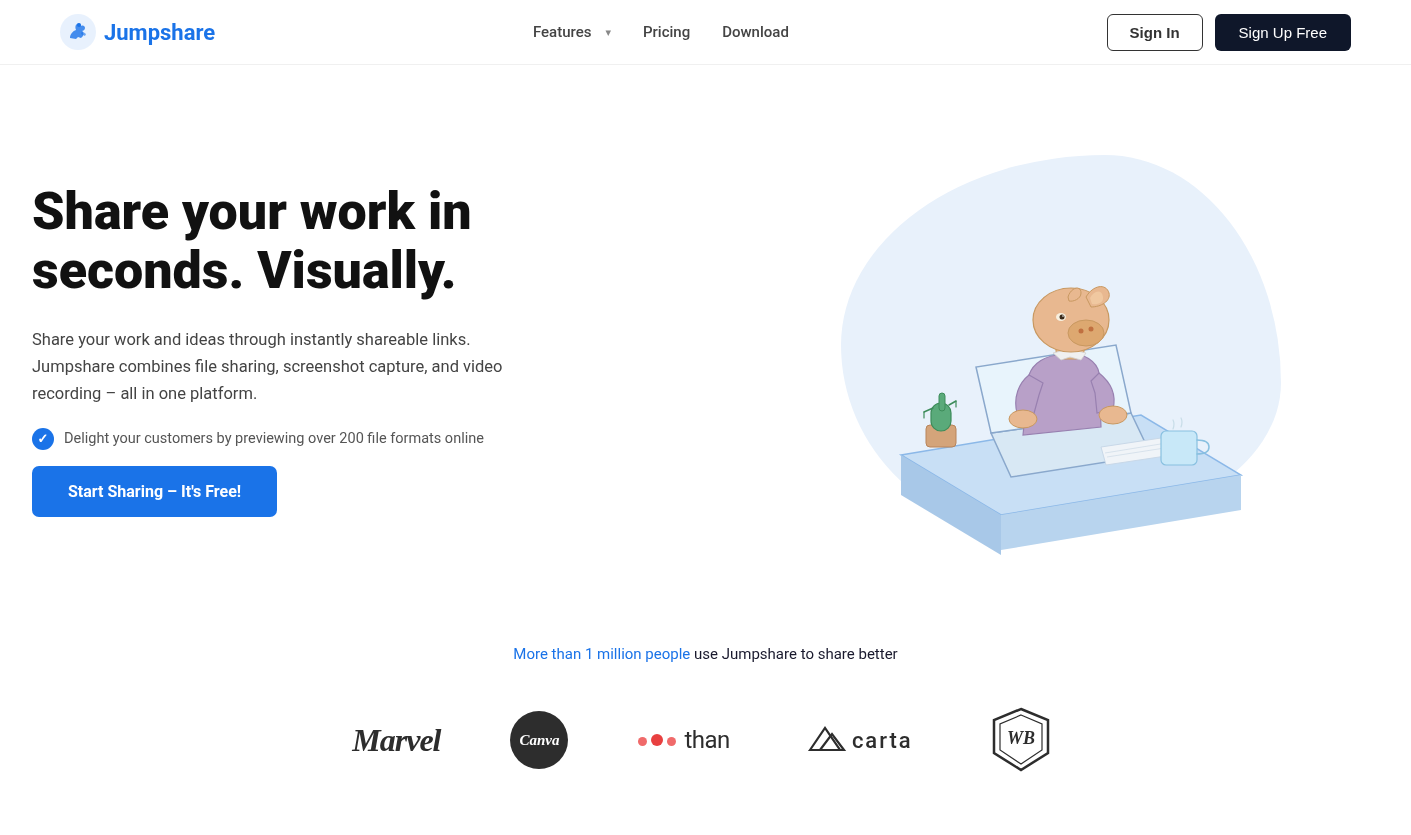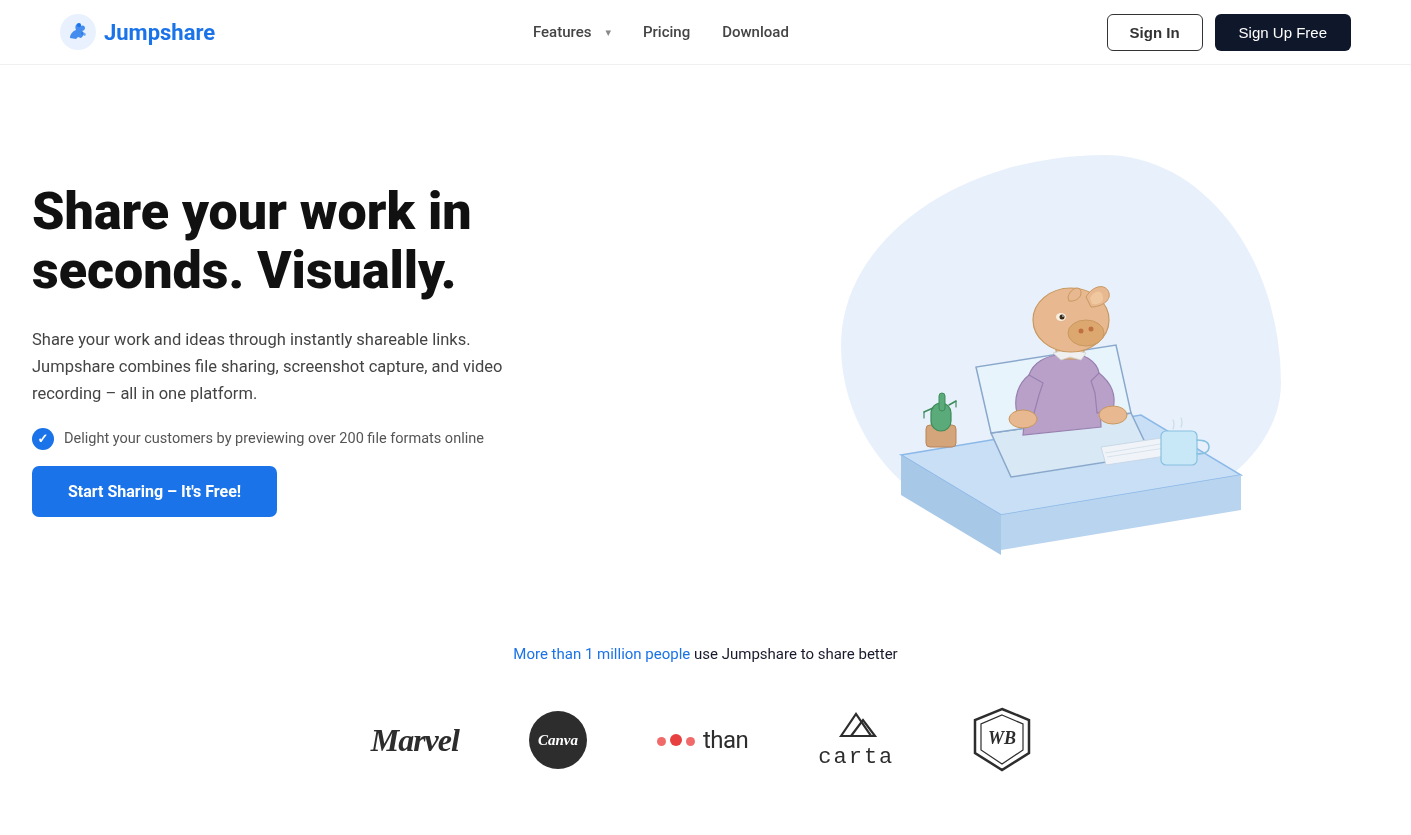--- a/index.html
+++ b/index.html
@@ -76,21 +76,21 @@
     }
     .logo-canva { color: #fff; font-size: 15px; font-weight: 700; font-style: italic; font-family: Georgia, serif; }
 
     
     .logo-asana-wrap { display: flex; align-items: center; gap: 8px; }
     .asana-dots { display: flex; gap: 4px; }
     .asana-dot { width: 10px; height: 10px; border-radius: 50%; background: #f06a6a; }
     .logo-asana-text { font-size: 24px; font-weight: 400; color: #2d2d2d; letter-spacing: -0.5px; }
 
     
-    .logo-carta-wrap { display: flex; flex-direction: column; align-items: center; gap: 2px; font-family: Liberation Mono, monospace; }
+    .logo-carta-wrap { display: flex; flex-direction: row; align-items: center; gap: 2px; }
     .logo-carta-text { font-size: 22px; font-weight: 500; color: #2d2d2d; letter-spacing: 1px; }
 
     
     .logo-fub-wrap { display: flex; align-items: center; gap: 8px; }
     .logo-fub-text { font-size: 19px; font-weight: 700; color: #2d2d2d; }
   </style>
 </head>
 <body>
 
 <nav>

